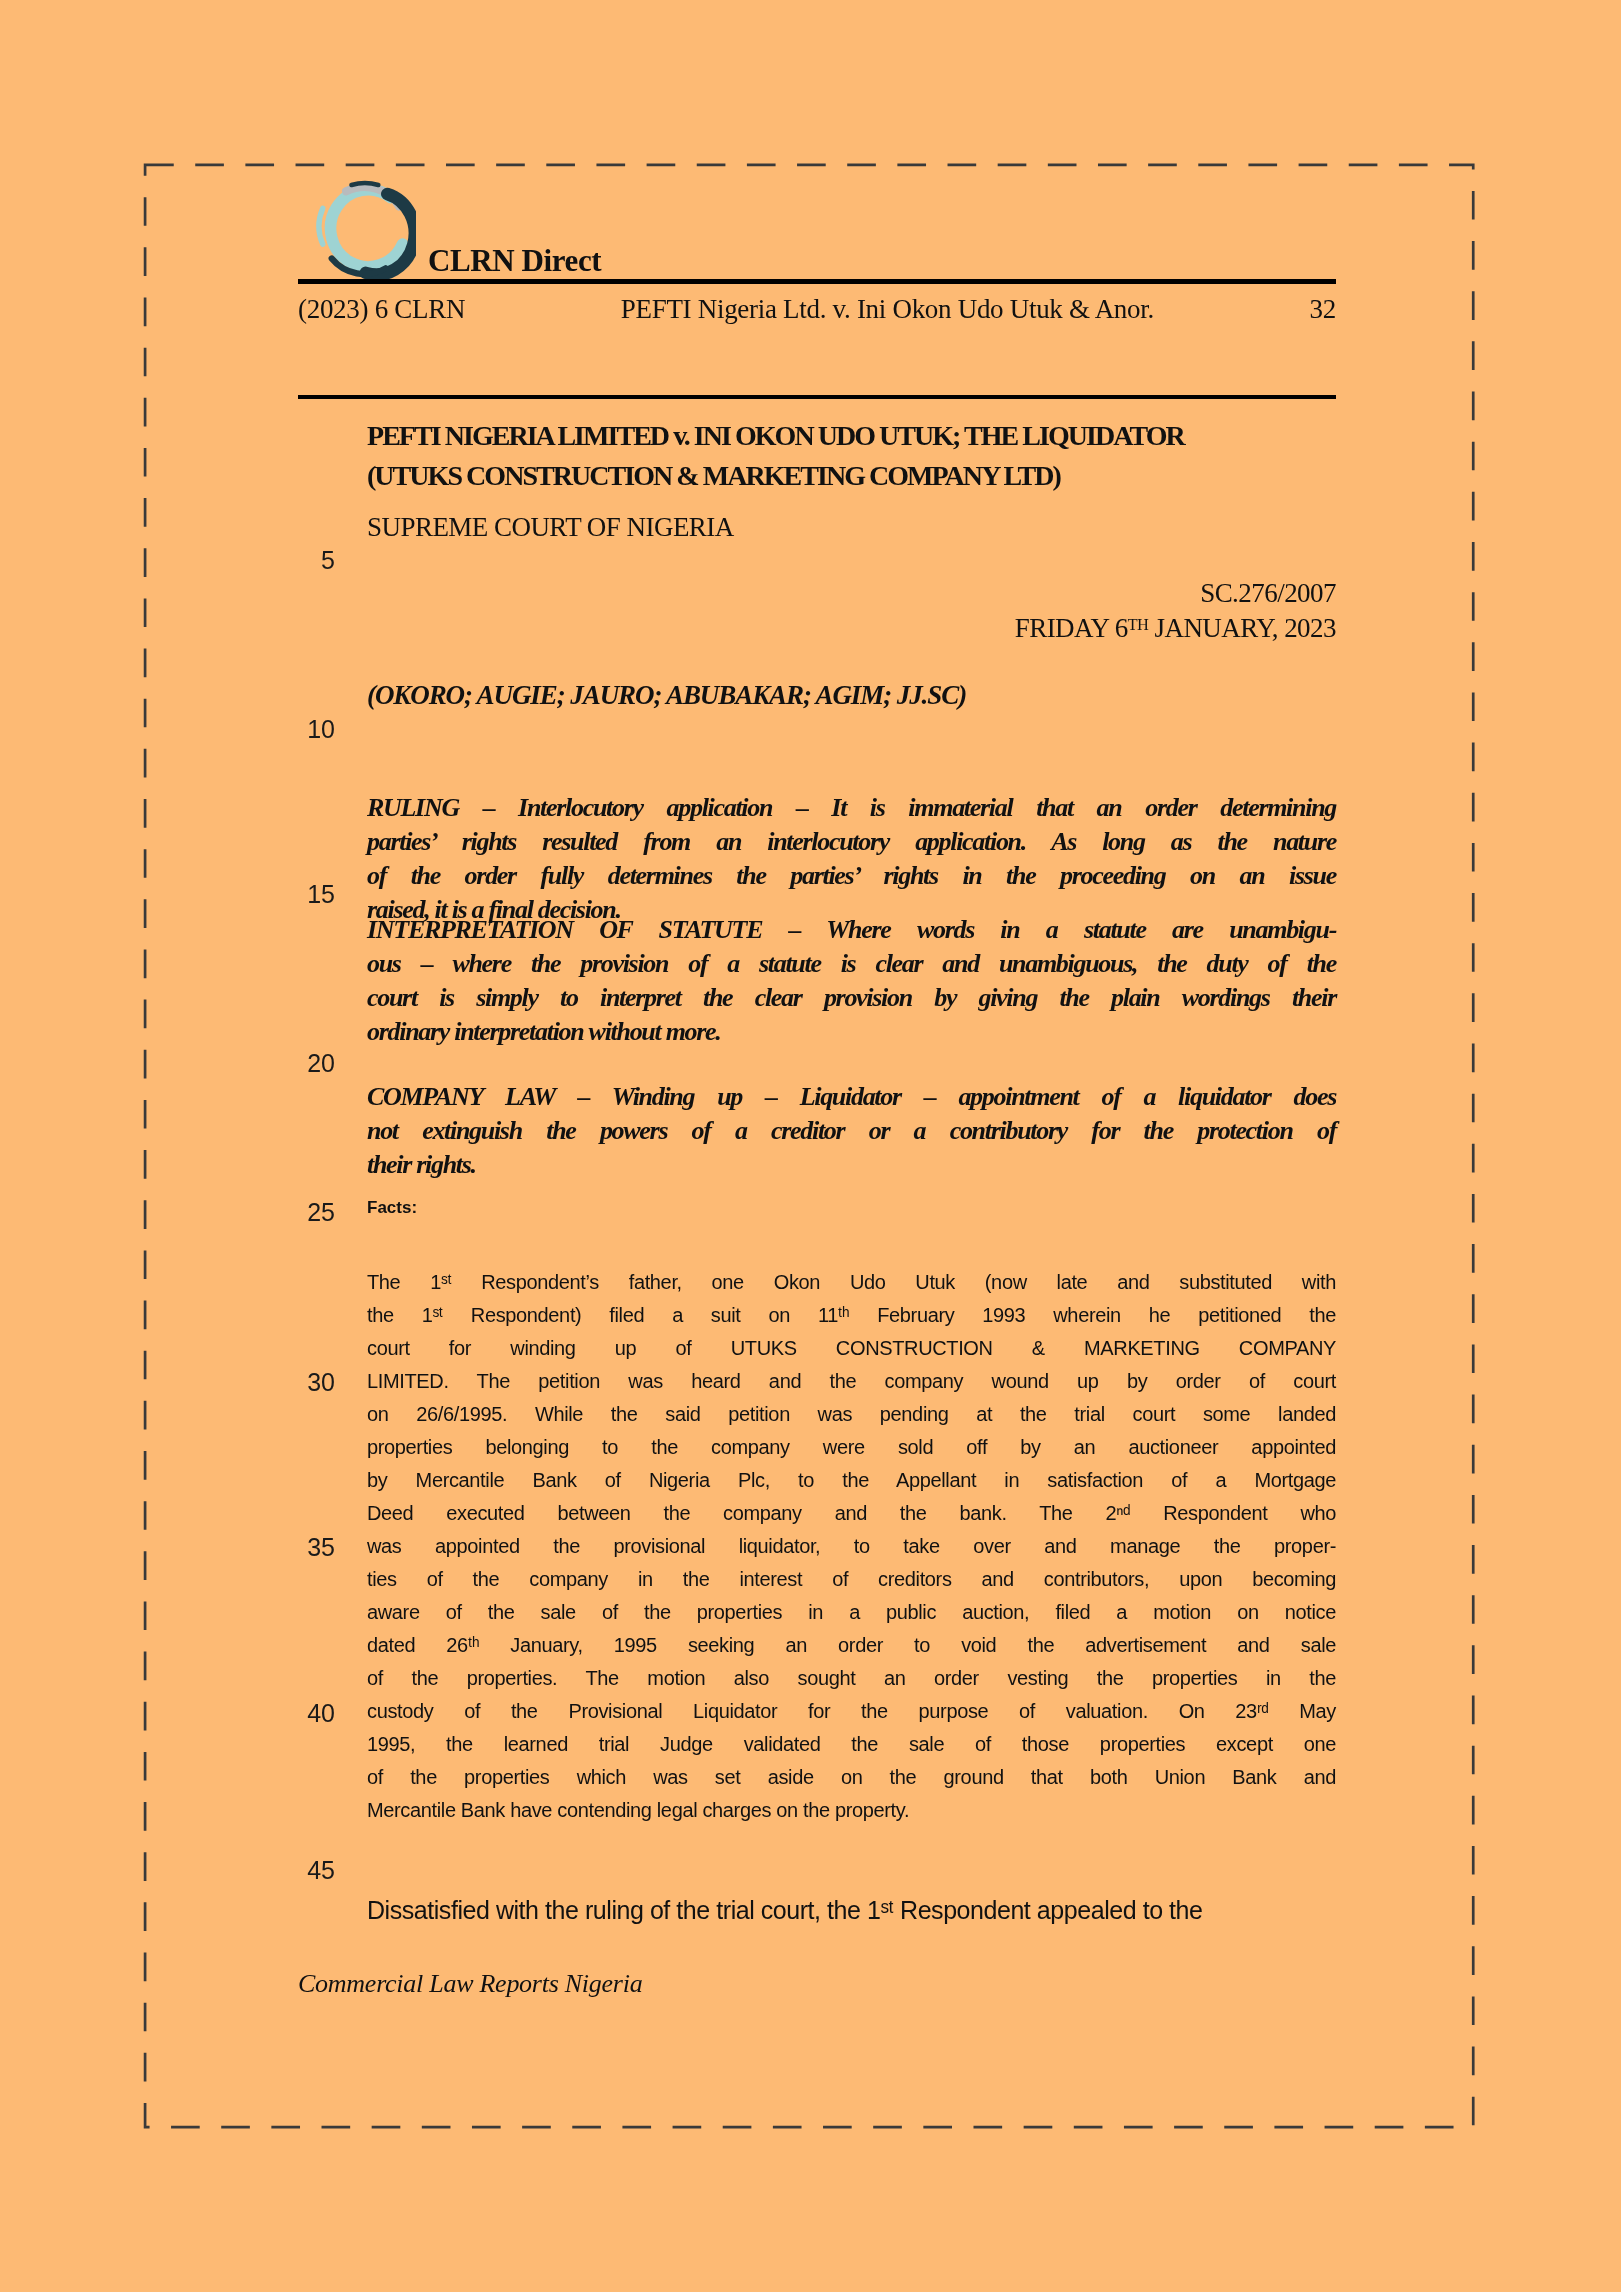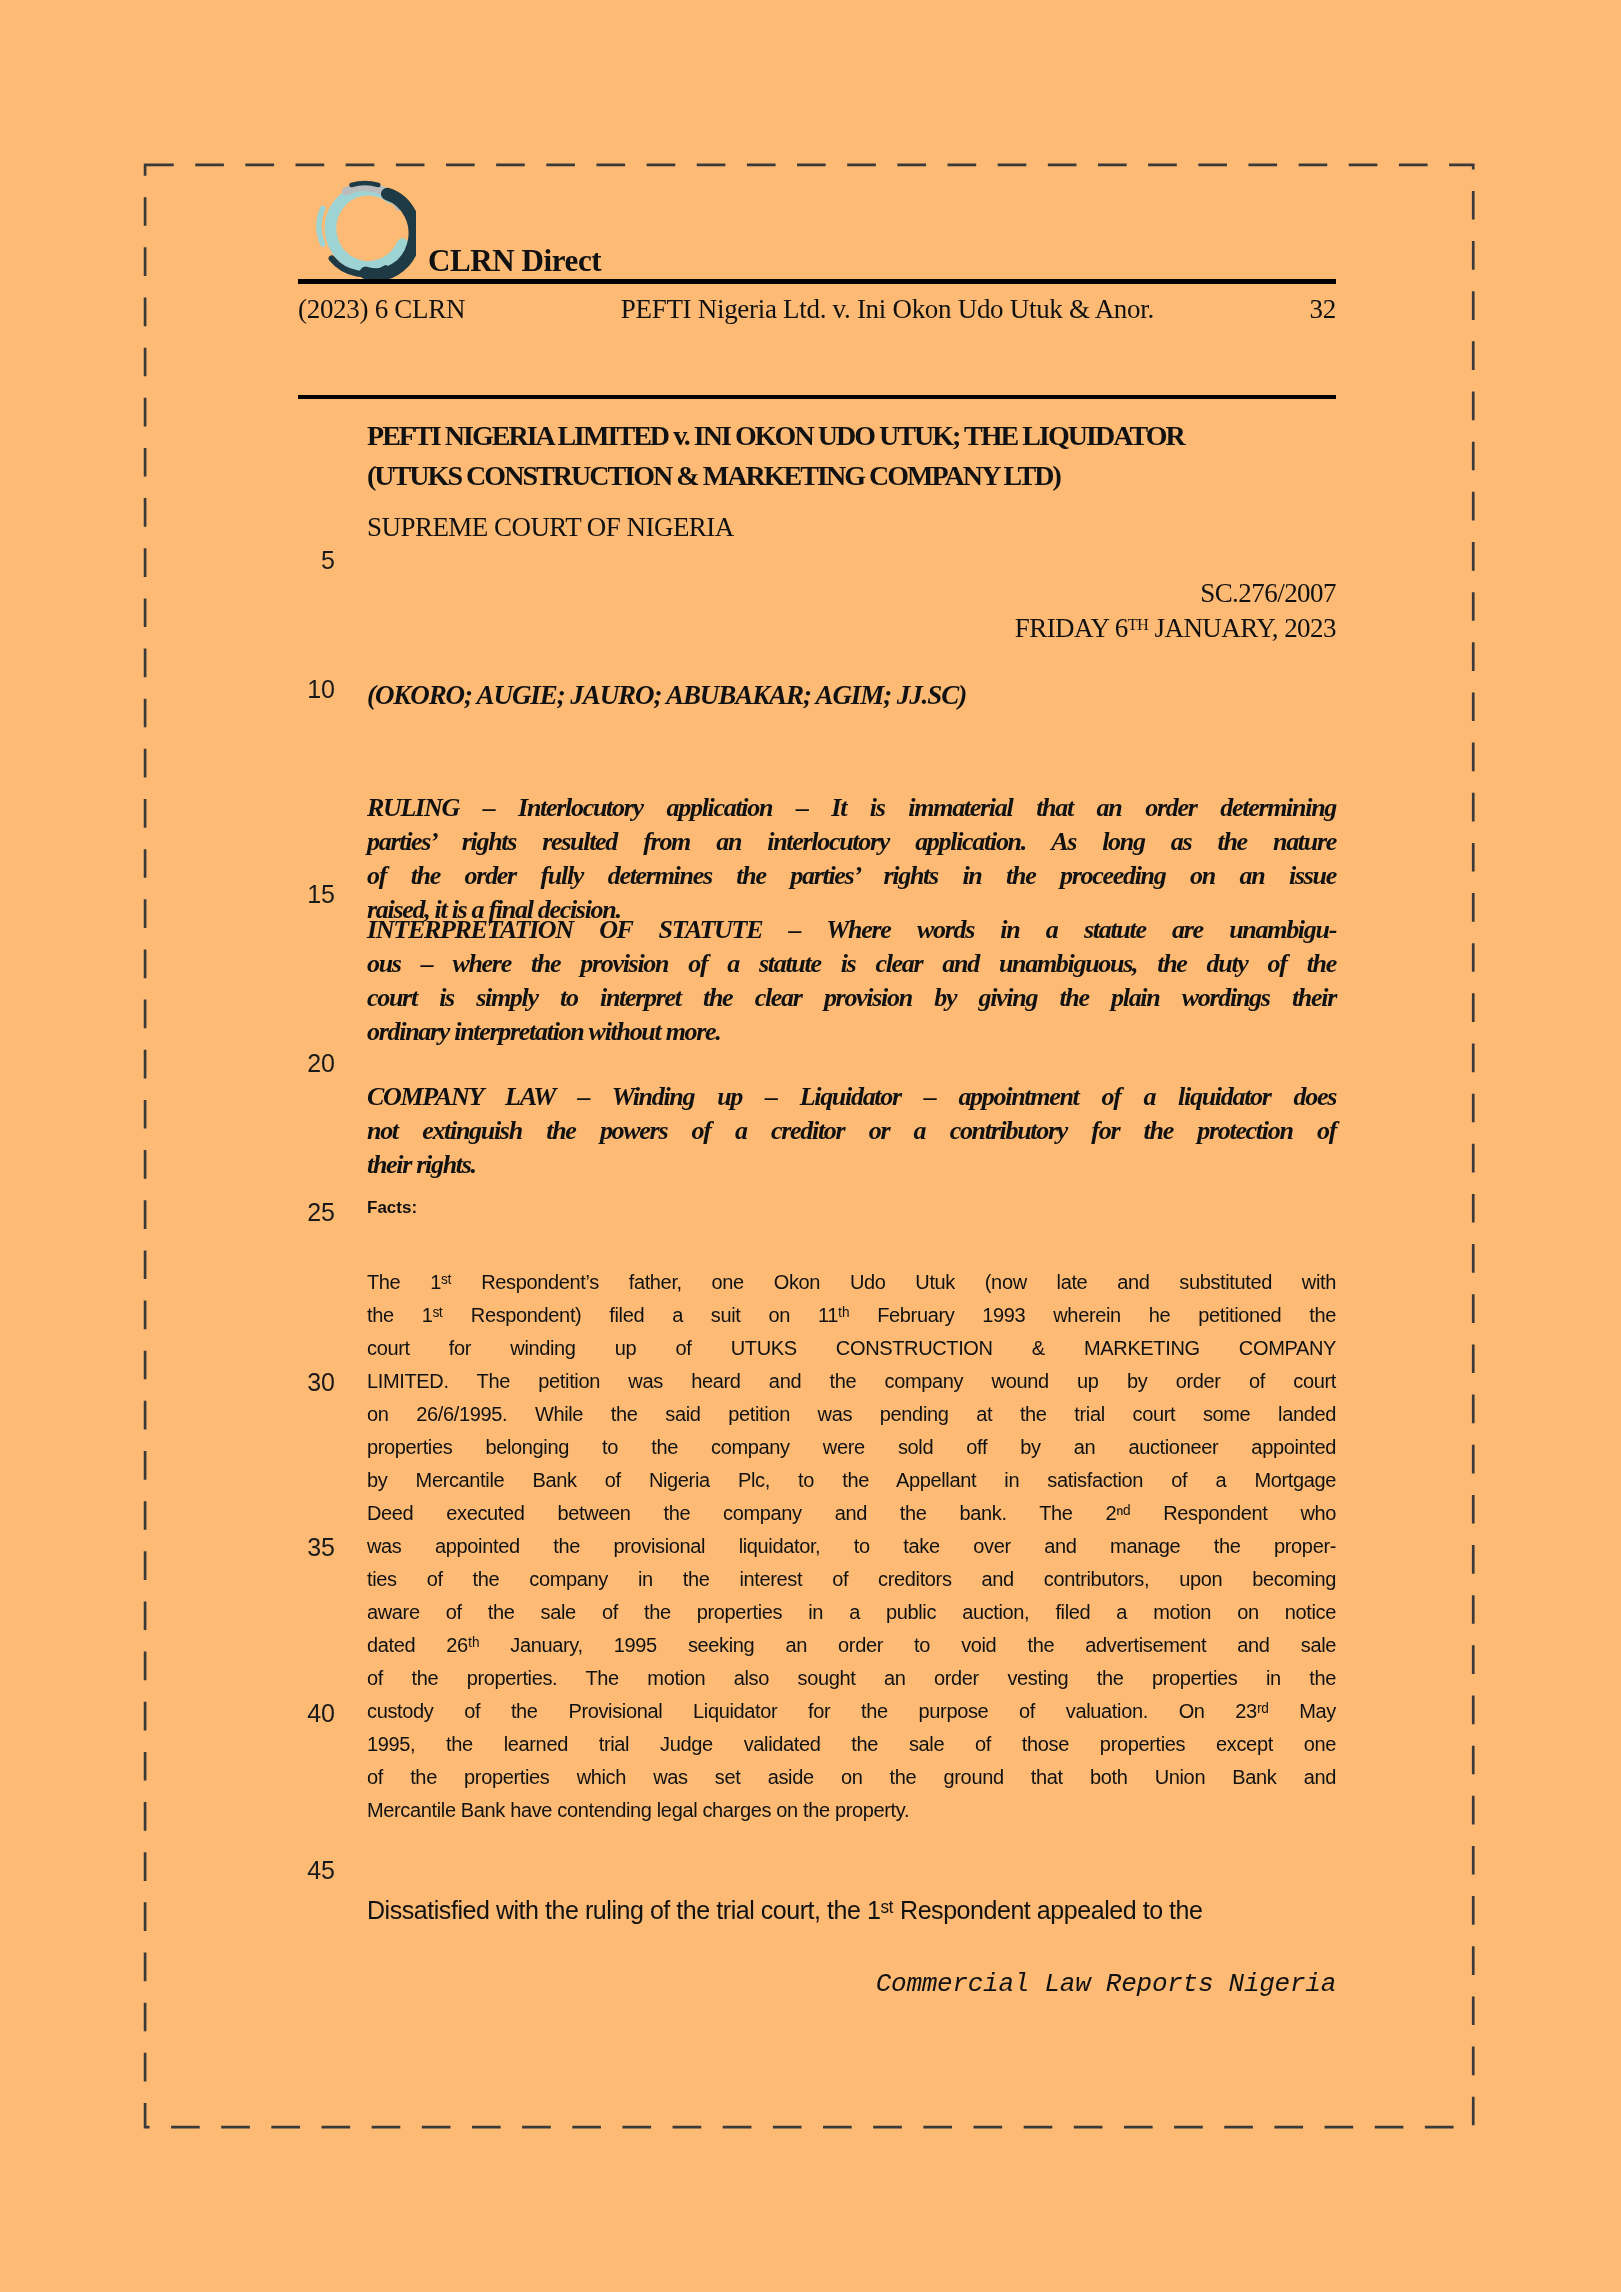--- a/index.html
+++ b/index.html
@@ -34,24 +34,24 @@
   .headnote{left:367px;width:969px;font-size:26px;font-style:italic;font-weight:bold;
             letter-spacing:-0.05em;line-height:34px;}
   .hn1{top:747px;margin-top:44px;} .hn2{top:913px;} .hn3{top:1080px;}
 
   .facts-h{left:367px;top:1198px;font-size:17px;font-weight:bold;}
   .facts-p{left:367px;top:1266px;width:969px;font-size:20px;line-height:33px;letter-spacing:-0.018em;}
   .para2{left:367px;top:1856px;width:1003px;font-size:25px;letter-spacing:-0.018em;white-space:nowrap;margin-top:40px;}
 
   .num{left:269px;width:66px;text-align:right;font-size:25px;color:#1a1a1a;
        font-family:"Liberation Sans","DejaVu Sans",sans-serif;}
-  .n5{top:546px;} .n10{top:675px;} .n15{top:880px;} .n20{top:1049px;} .n25{top:1198px;}
+  .n5{top:546px;} .n10{top:715px;} .n15{top:880px;} .n20{top:1049px;} .n25{top:1198px;}
   .n30{top:1368px;} .n35{top:1533px;} .n40{top:1699px;} .n45{top:1856px;}
 
-  .footer{left:298px;top:1969px;width:1038px;text-align:right;font-size:26px;font-style:italic;letter-spacing:-0.01em;font-family:Liberation Mono, monospace;}
+  .footer{left:298px;top:1969px;width:1038px;text-align:left;font-size:26px;font-style:italic;letter-spacing:-0.01em;}
 
   .tl{text-align:justify;text-align-last:justify;}
   .tl-last{text-align-last:left;}
 </style>
 </head>
 <body>
 
 <div class="page">
 
   <svg class="border-svg" viewBox="0 0 1810 2560" xmlns="http://www.w3.org/2000/svg">

